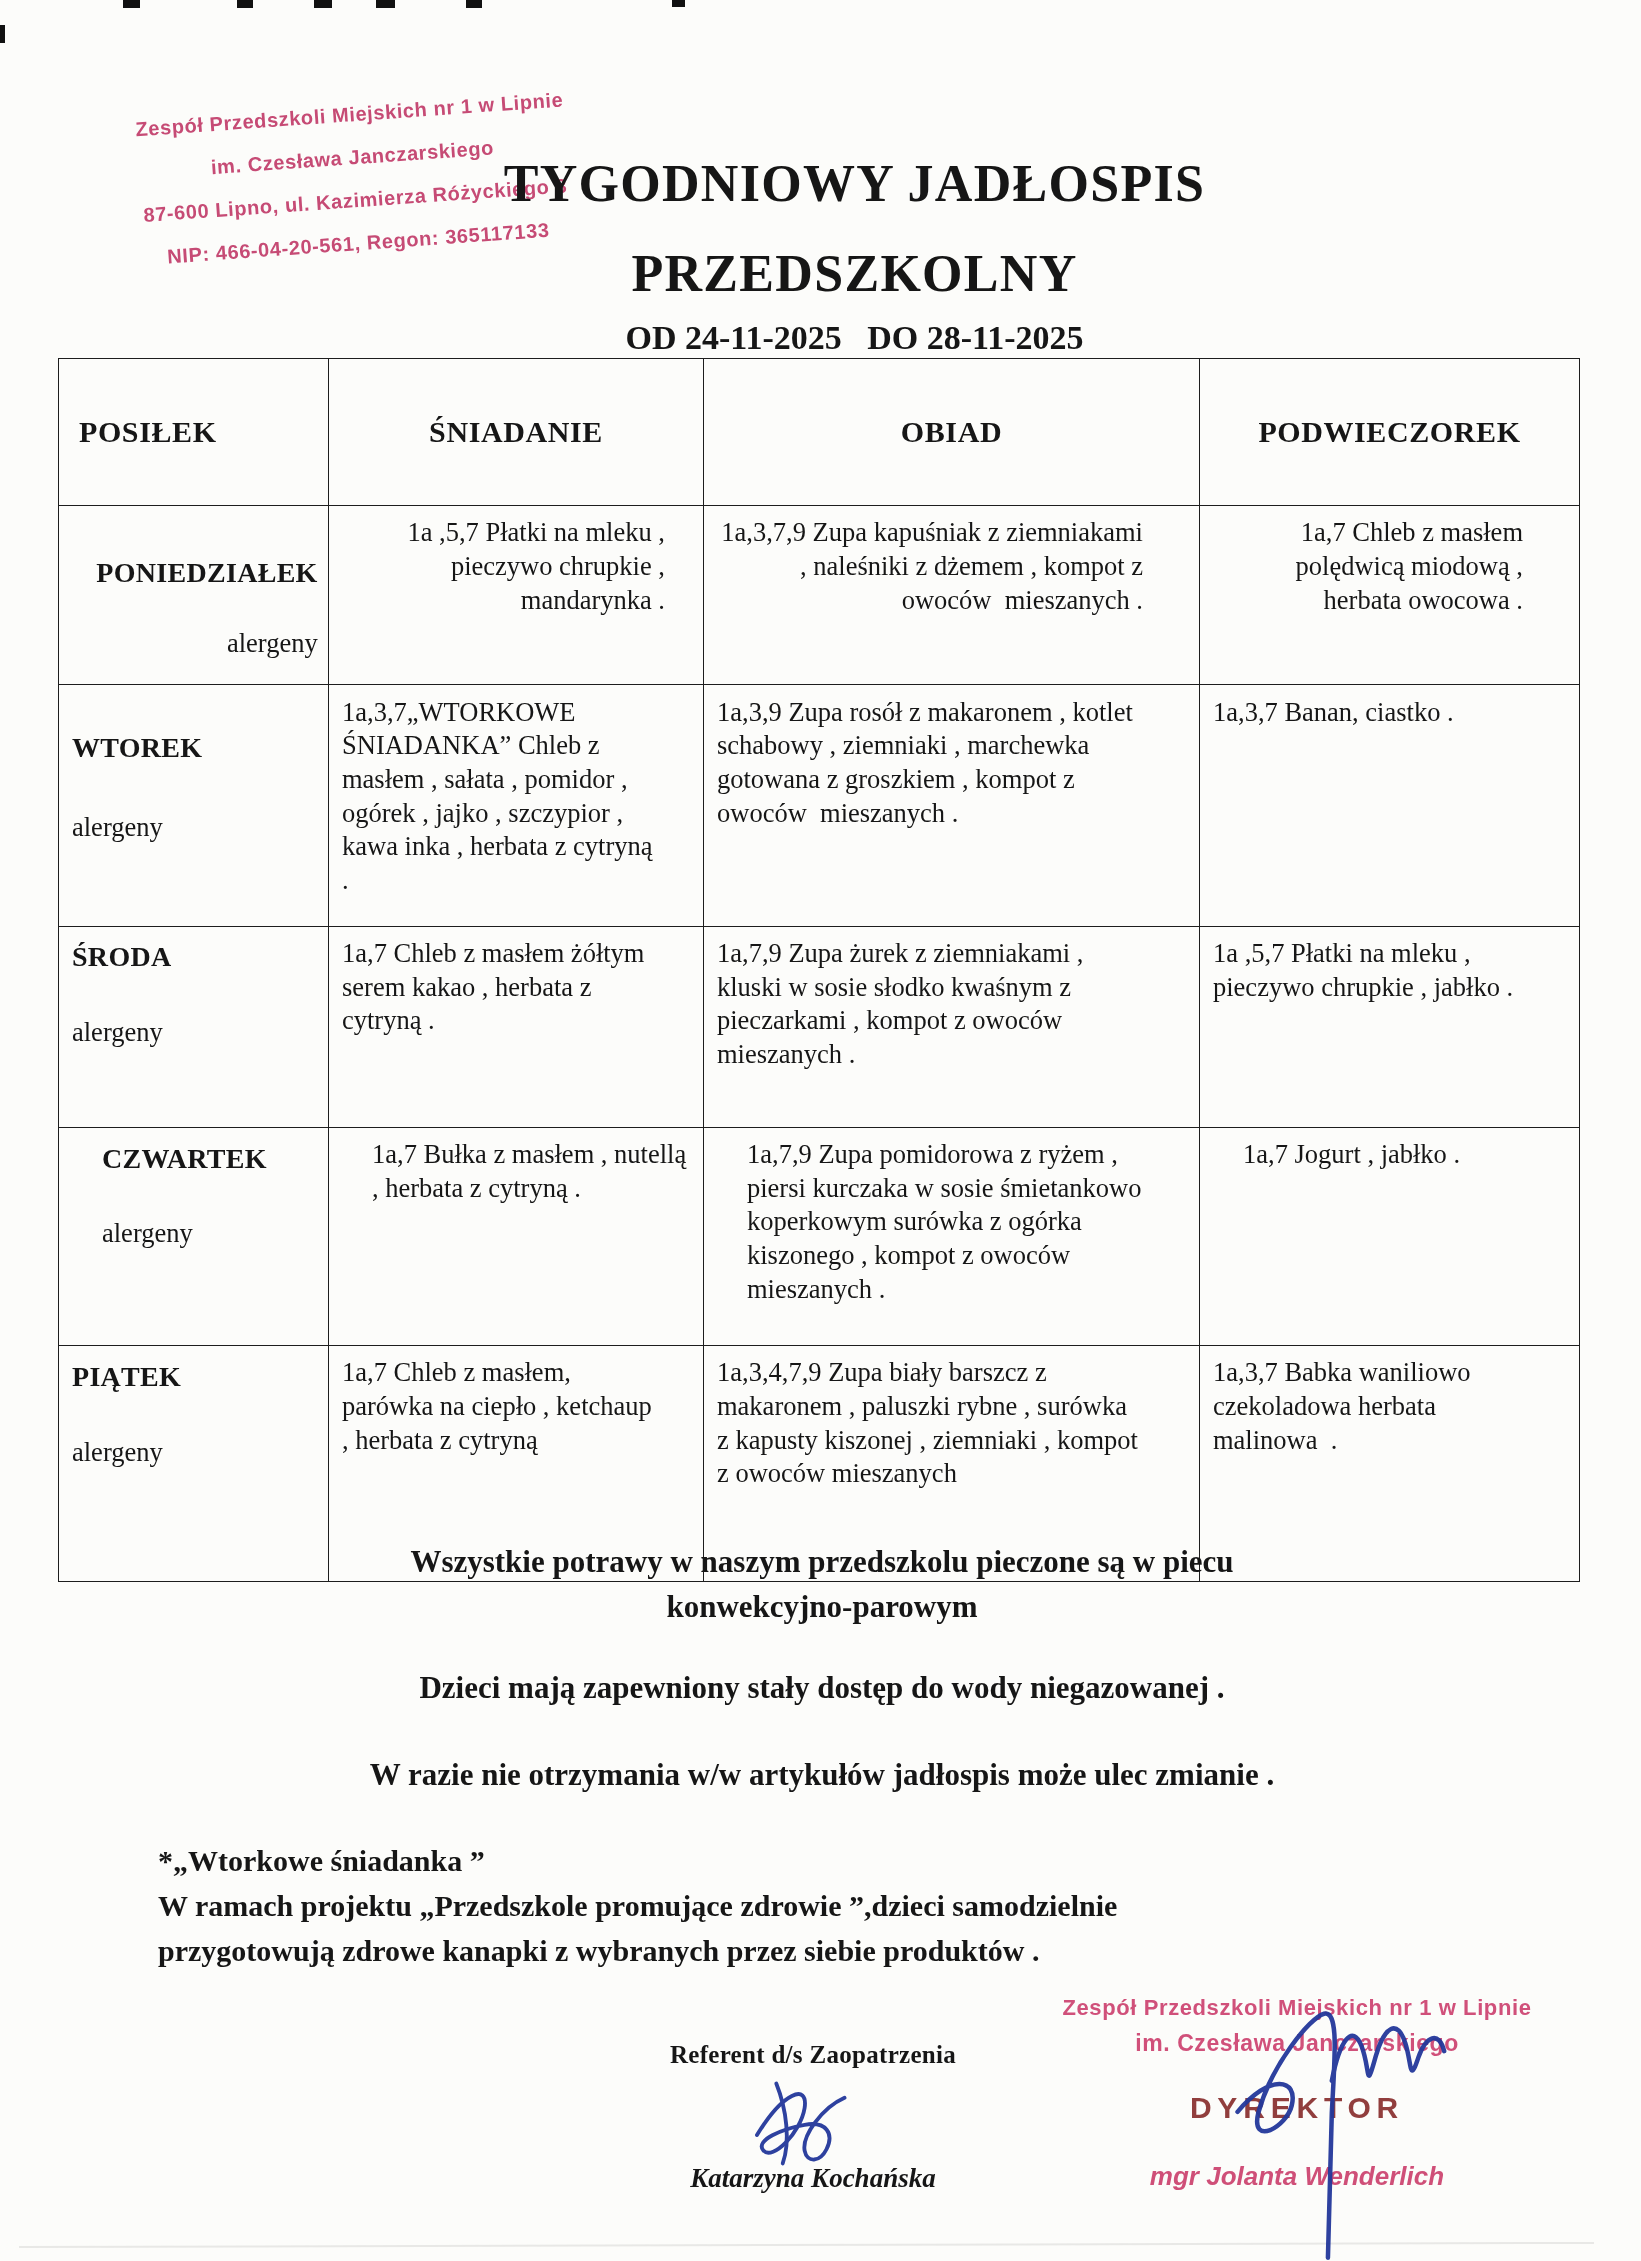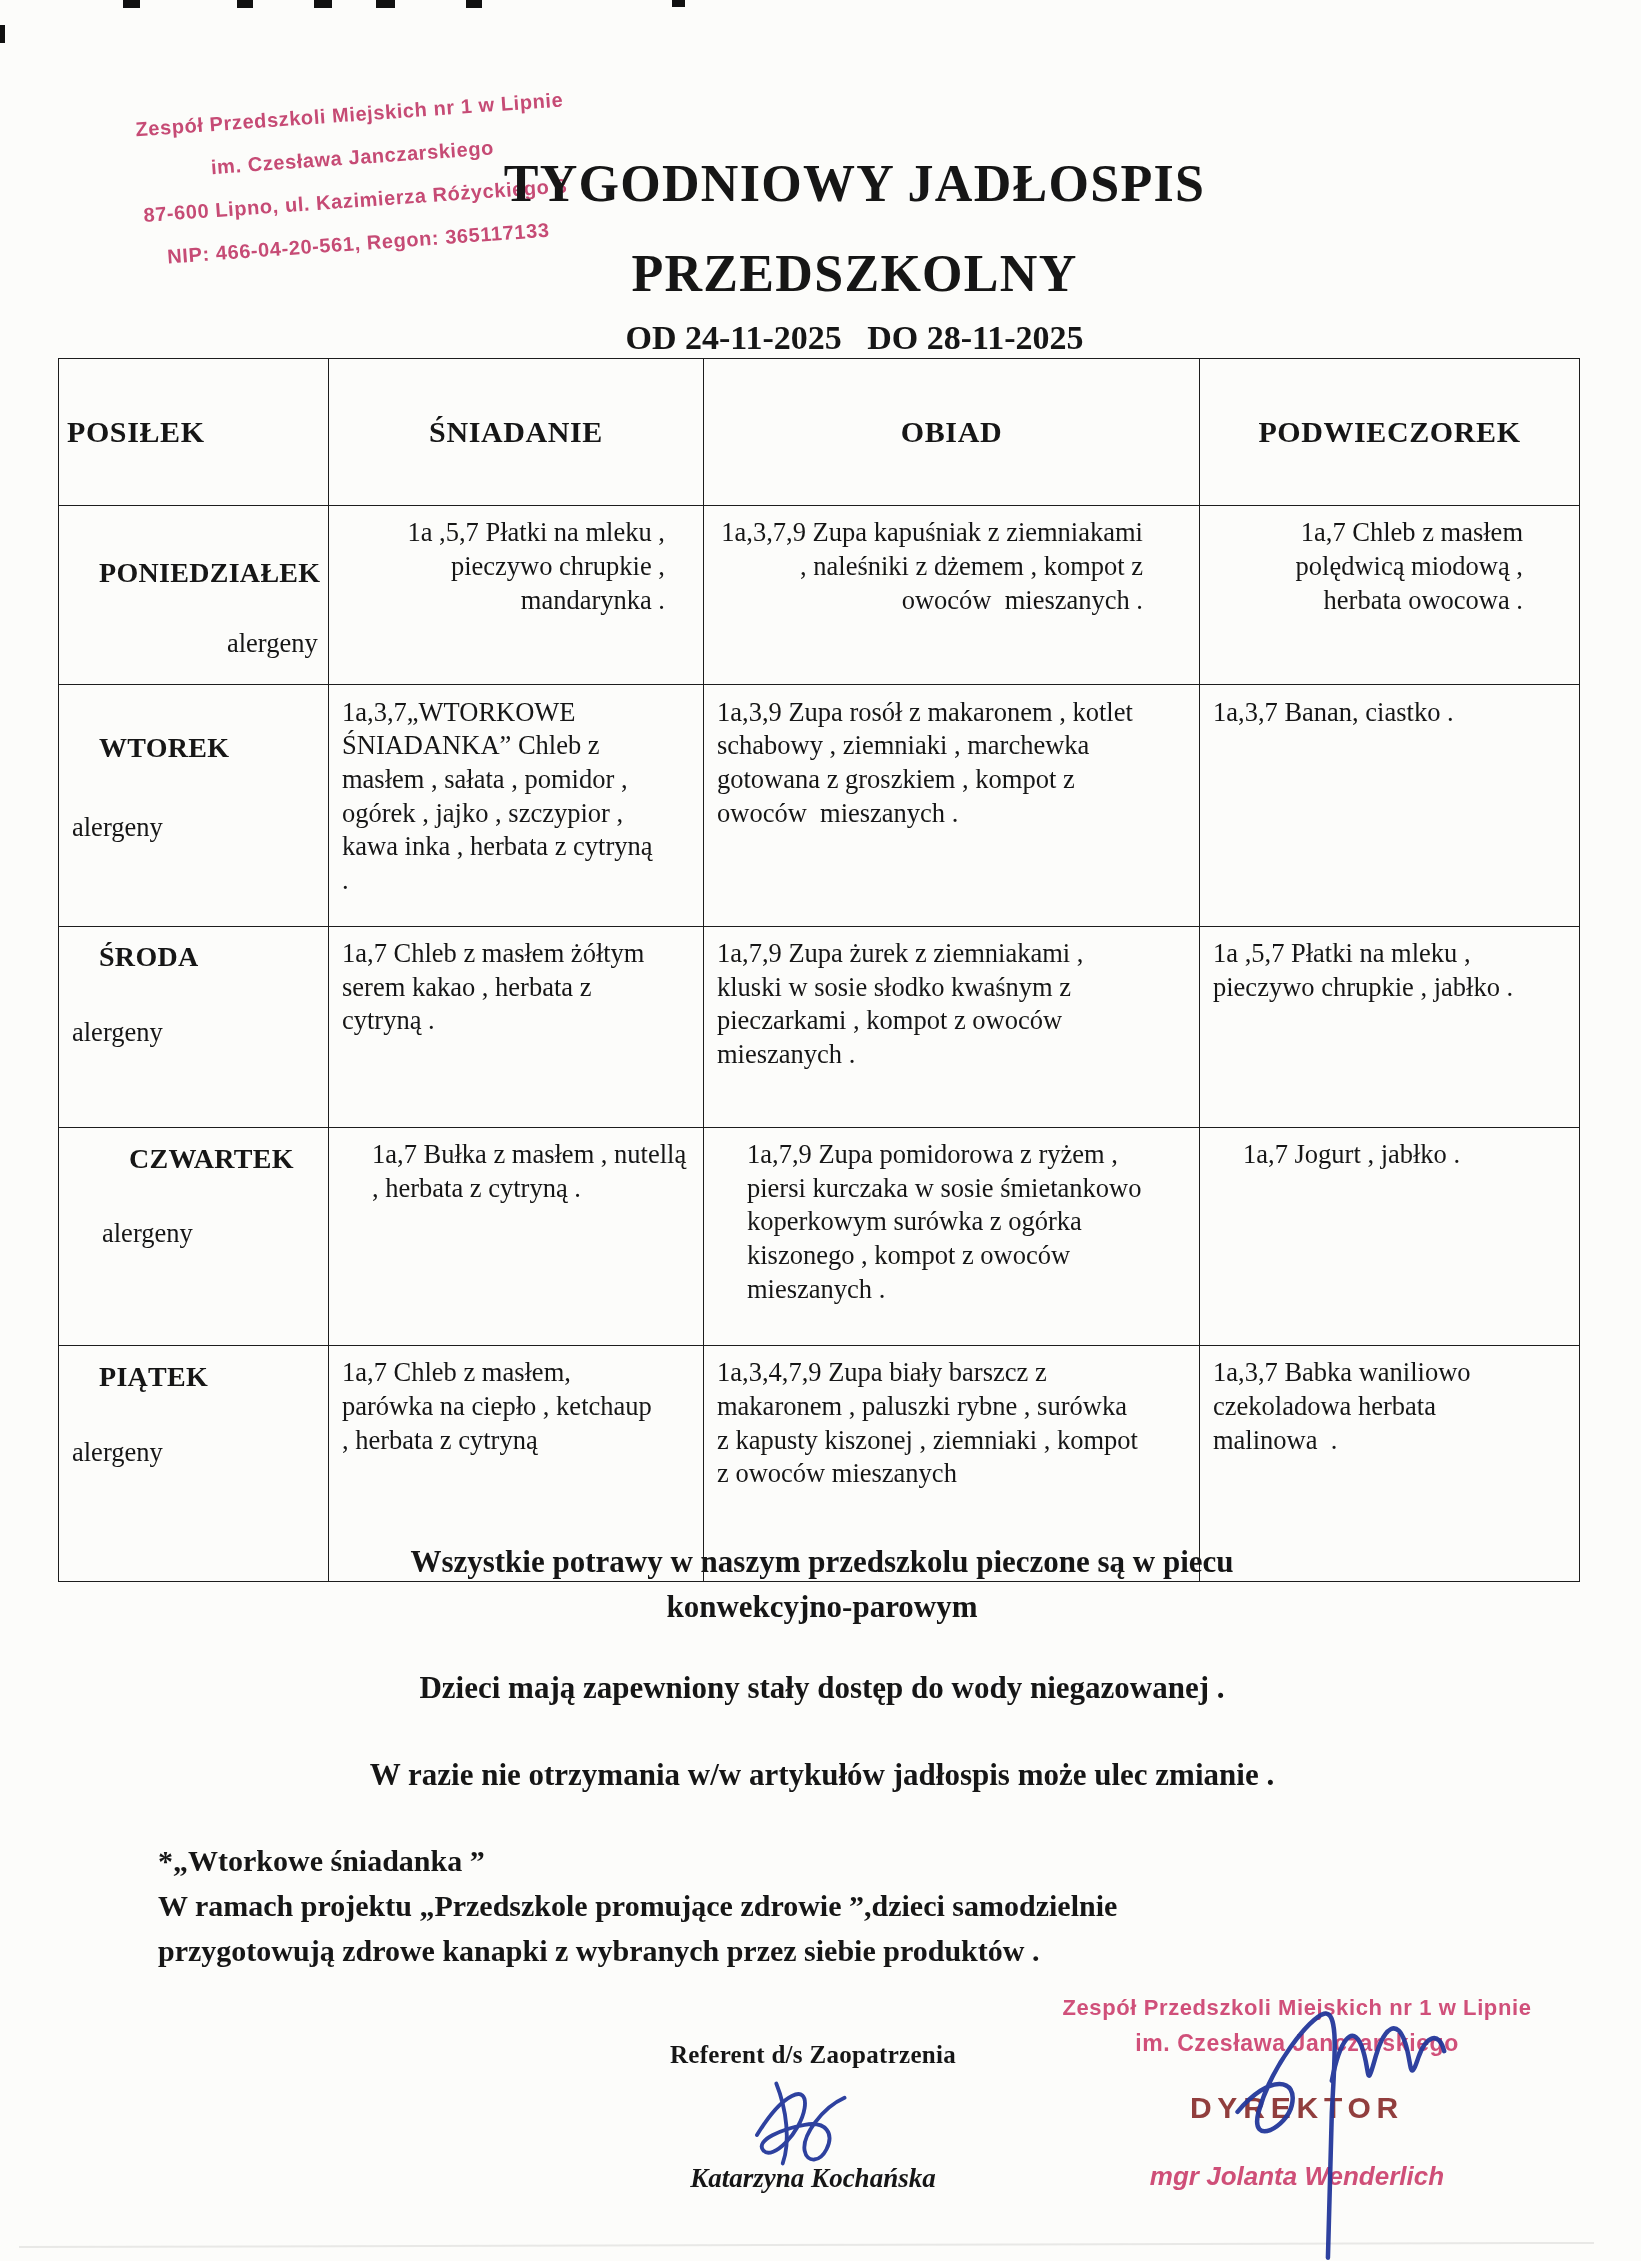--- a/index.html
+++ b/index.html
@@ -25,29 +25,29 @@
   .title2{position:absolute;left:0;top:244px;width:100%;font-size:52px;font-weight:700;letter-spacing:1.3px;}
   .date-range{position:absolute;left:0;top:319px;width:100%;font-size:34px;font-weight:700;white-space:pre;}
   
   table.menu{
     position:absolute;left:58px;top:358px;border-collapse:collapse;table-layout:fixed;
     width:1521px;
   }
   table.menu th,table.menu td{border:1.9px solid #1d1d1d;}
   table.menu th{
     font-size:30px;font-weight:700;letter-spacing:0.6px;vertical-align:middle;
-    height:146px;padding:0 8px;
+    height:146px;padding:0 20px;
   }
   th.c-posilek{text-align:left;padding-left:11.6px;}
   table.menu td{vertical-align:top;padding:10.3px 10.3px 0 13px;font-size:26.5px;line-height:1.27;}
   td .cell-text{display:block;white-space:pre-wrap;}
   td.c-sniadanie .cell-text{max-width:323px;}
   td.c-obiad .cell-text{max-width:426px;}
   td.c-podwieczorek .cell-text{max-width:310px;}
-  .day-name{display:block;font-size:28px;font-weight:700;letter-spacing:0.3px;margin-left:27px;}
+  .day-name{display:block;font-size:28px;font-weight:700;letter-spacing:0.3px;}
   .allergen{display:block;font-size:26.5px;font-weight:400;margin-top:41px;}
   tr.r-mon .day-name{margin-top:39px;} tr.r-mon .allergen{margin-top:36px;}
   tr.r-tue .day-name{margin-top:34px;} tr.r-tue .allergen{margin-top:46px;}
   tr.r-wed .day-name,tr.r-thu .day-name,tr.r-fri .day-name{margin-top:2.6px;}
   tr.r-mon>td{height:168px;text-align:right;} tr.r-tue>td{height:230px;} tr.r-wed>td{height:190px;}
   tr.r-thu>td{height:207px;padding-left:43px;} tr.r-fri>td{height:225px;}
   
   .note-center{position:absolute;left:67px;width:1510px;text-align:center;font-size:31px;font-weight:700;}
   .n1a{top:1544px;} .n1b{top:1589px;} .n2{top:1670px;} .n3{top:1757px;}
   .note-left{

